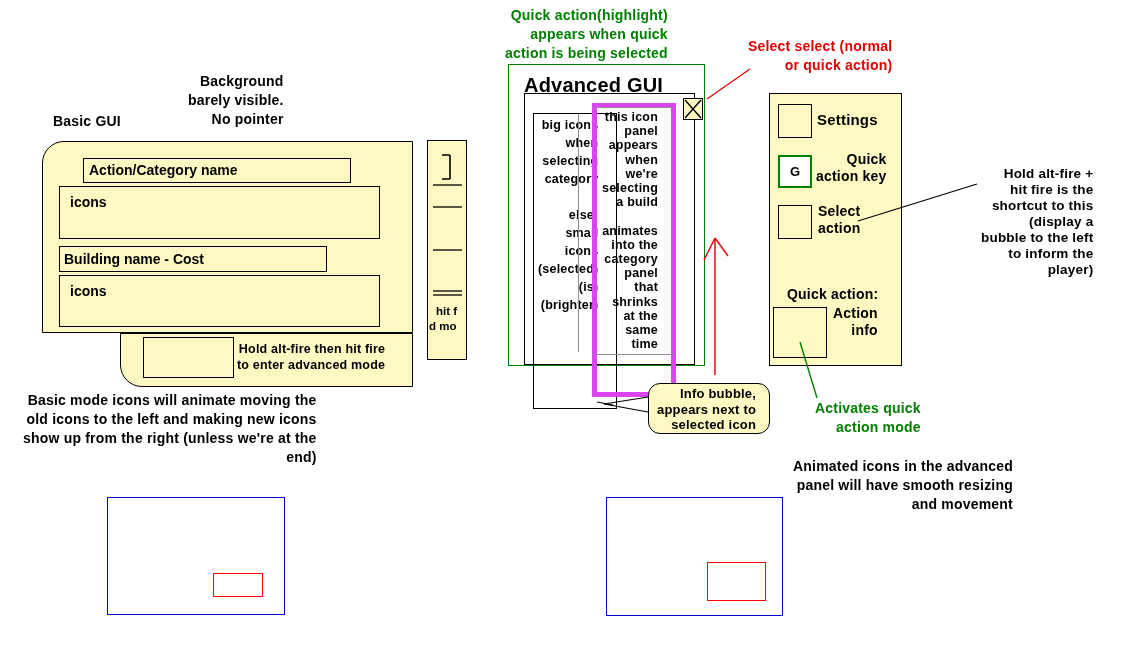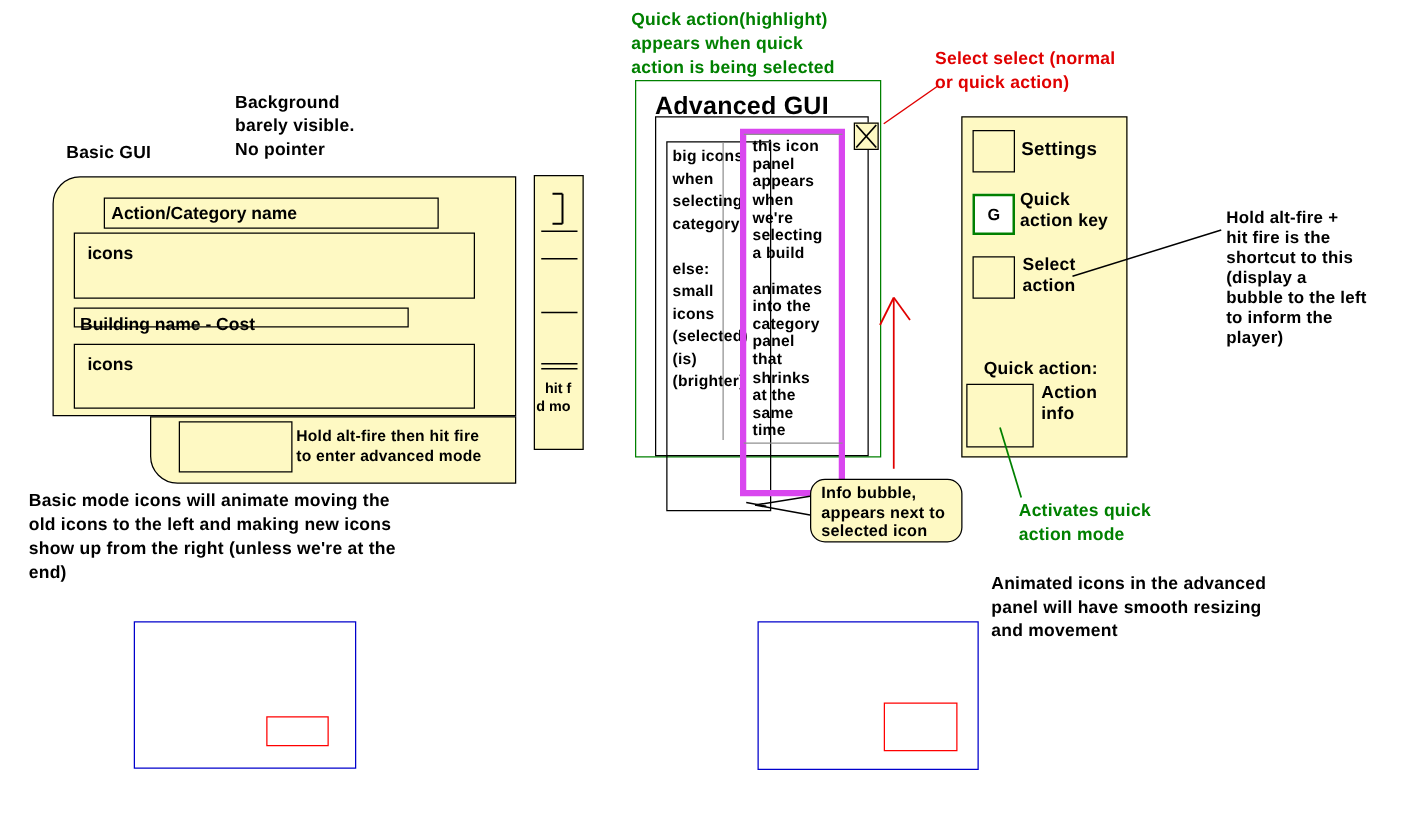--- a/index.html
+++ b/index.html
@@ -2,34 +2,34 @@
 <html><head>
 <meta charset="utf-8">
 <style>
   html,body{margin:0;padding:0;background:#fff;}
   #canvas{
     position:relative;width:1123px;height:658px;background:#ffffff;
     font-family:"Liberation Sans","DejaVu Sans",sans-serif;
     font-weight:bold;color:#000;overflow:hidden;
   }
   .abs{position:absolute;}
-  .txt{white-space:pre-line;font-size:14px;line-height:19px;letter-spacing:0.2px;}
+  .txt{white-space:pre-line;font-size:14px;line-height:19px;letter-spacing:0.2px;text-align:right;}
   .small{font-size:12.5px;line-height:16px;}
   .green{color:#008000;}
   .red{color:#e00000;}
   .box{border:1px solid #000;background:#fef9c3;box-sizing:border-box;}
   .nobg{background:transparent;}
   #overlay{position:absolute;left:0;top:0;width:1123px;height:658px;pointer-events:none;z-index:60;}
   
   #basic-box{left:42px;top:141px;width:371px;height:192px;border-radius:22px 0 0 0;}
   #action-cat{left:83px;top:158px;width:268px;height:25px;line-height:23px;padding-left:5px;font-size:14px;}
   #icons1{left:59px;top:186px;width:321px;height:53px;}
   #icons2{left:59px;top:275px;width:321px;height:52px;}
   .icons-label{padding:7px 0 0 10px;font-size:14px;}
-  #building{left:59px;top:246px;width:268px;height:16px;line-height:24px;padding-left:4px;font-size:14px;}
+  #building{left:59px;top:246px;width:268px;height:26px;line-height:24px;padding-left:4px;font-size:14px;}
   #ext-box{left:120px;top:333px;width:293px;height:54px;border-radius:0 0 0 22px;}
   #slot-box{left:143px;top:337px;width:91px;height:41px;z-index:5;}
   #slot-hint{left:237px;top:341px;}
   
   #strip{left:427px;top:140px;width:40px;height:220px;overflow:hidden;}
   .striptxt{position:absolute;font-size:11.5px;white-space:nowrap;}
   
   #adv-green{left:508px;top:64px;width:197px;height:302px;border:1px solid #008000;background:#fff;box-sizing:border-box;}
   #adv-title{left:524px;top:76px;font-size:20px;}
   #adv-inner{left:524px;top:93px;width:171px;height:272px;}

